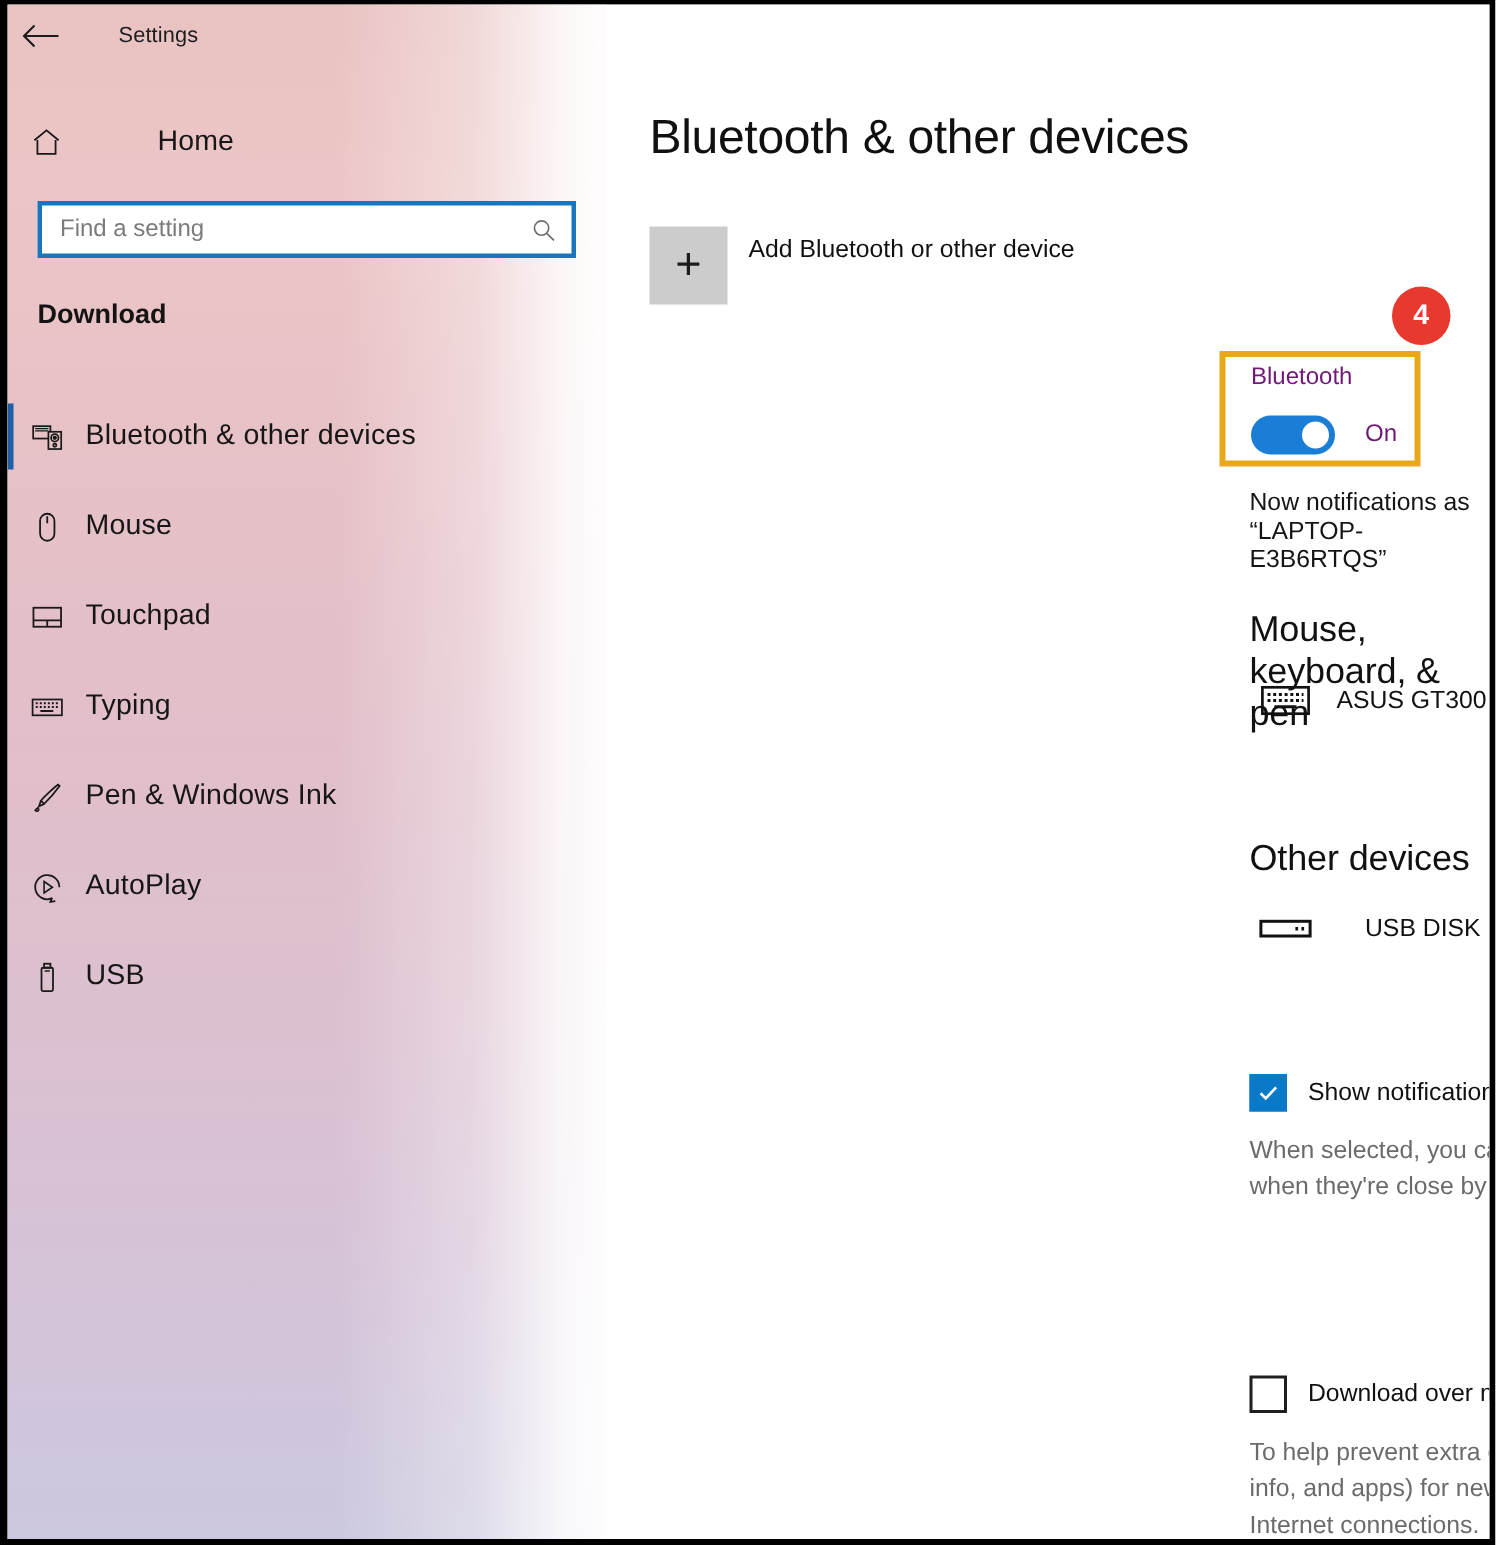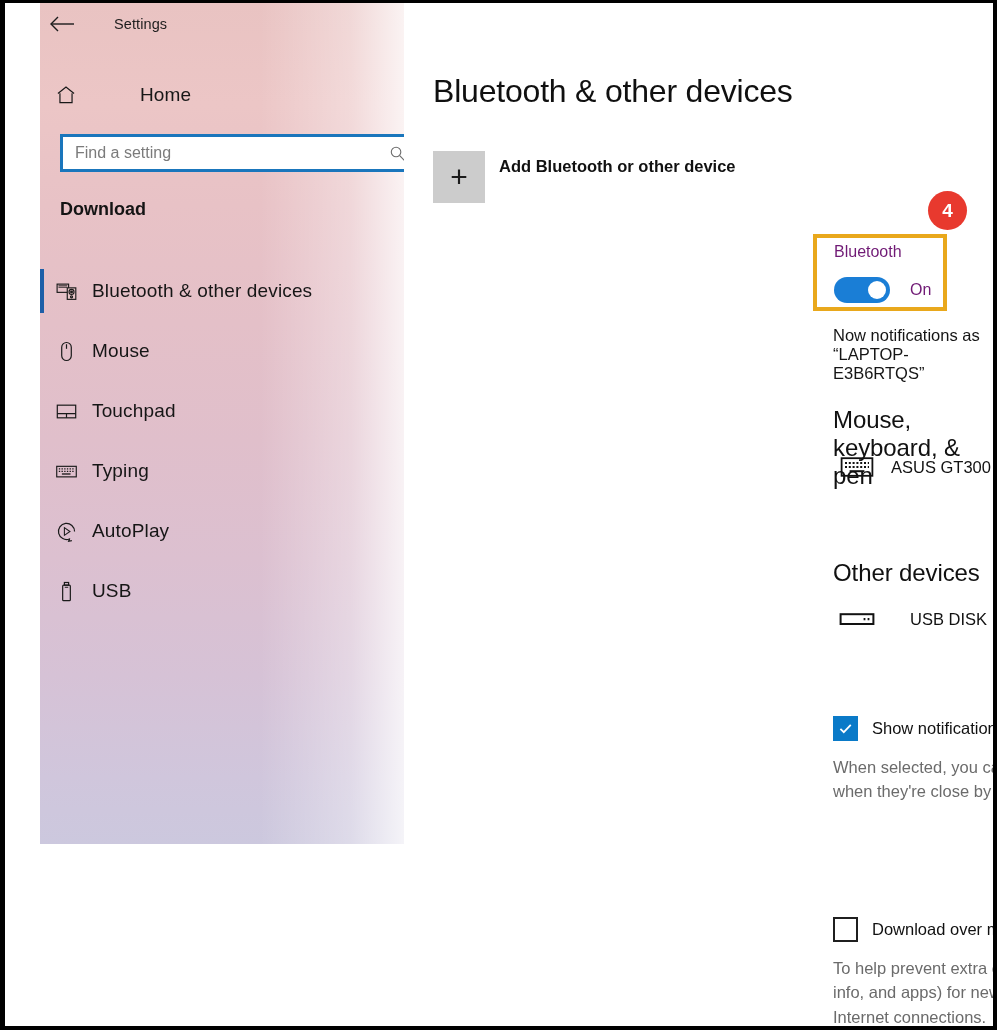--- a/index.html
+++ b/index.html
@@ -21,40 +21,39 @@
     border-top-width: 3px;
     border-left-width: 5px;
     overflow: hidden;
   }
 
   
   #sidebar {
     position: absolute;
     left: 0; top: 0;
     width: 399px;
-    height: 841px;
+    height: 1023px;
     background:
       linear-gradient(to right,
         rgba(255,255,255,0) 0%,
         rgba(255,255,255,0) 55%,
         rgba(255,255,255,0.35) 78%,
         rgba(255,255,255,0.86) 93%,
         rgba(255,255,255,0.97) 100%),
       linear-gradient(to bottom,
         #e9c3c2 0%,
         #ecc6c6 12%,
         #e8c2c6 24%,
         #e4c0c8 38%,
         #e0bfcb 52%,
         #dcc0d0 66%,
         #d6c2d6 80%,
         #d0c6dc 92%,
         #ccc8de 100%);
     overflow: hidden;
-    margin-left: 35px;
   }
 
   
   #titlebar {
     position: absolute;
     left: 0; top: 0;
     width: 399px; height: 42px;
     display: flex;
     align-items: center;
   }
@@ -186,21 +185,20 @@
     line-height: 1;
     color: #1b1b1b;
     font-weight: 300;
   }
   #add-device-label {
     font-size: 16.5px;
     color: #111111;
     margin-left: 14px;
     margin-top: 6px;
     white-space: nowrap;
-    font-weight: bold;
   }
 
   
   #step-badge {
     position: absolute;
     left: 524px; top: 188px;
     width: 39px; height: 39px;
     border-radius: 50%;
     background: #e8392e;
     color: #ffffff;
@@ -411,20 +409,31 @@
           <svg width="23" height="23" viewBox="0 0 24 24" fill="none" stroke="currentColor" stroke-width="1.2">
             <rect x="1.8" y="6.6" width="20.4" height="11"></rect>
             <path d="M4 9.2 H5.4 M6.8 9.2 H8.2 M9.6 9.2 H11 M12.4 9.2 H13.8 M15.2 9.2 H16.6 M18 9.2 H19.4" stroke-width="1.3"></path>
             <path d="M4 11.8 H5.4 M6.8 11.8 H8.2 M9.6 11.8 H11 M12.4 11.8 H13.8 M15.2 11.8 H16.6 M18 11.8 H19.4" stroke-width="1.3"></path>
             <path d="M7.2 14.6 H16.2" stroke-width="1.4"></path>
           </svg>
         </span>
         <span class="nav-lbl">Typing</span>
       </div>
 
+      <div class="nav-item">
+        <span class="sel-bar"></span>
+        <span class="nav-ico">
+          <svg width="23" height="23" viewBox="0 0 24 24" fill="none" stroke="currentColor" stroke-width="1.25">
+            <path d="M19.6 3.2 C17.4 4.8 10.4 11 7.6 14.4 L9.8 16.6 C13 13.6 19 6.4 20.6 4.2 Z"></path>
+            <path d="M7.6 14.4 L6.2 18.4 L9.8 16.6"></path>
+            <path d="M5.4 19.4 C3.6 20.6 3 21.4 4.6 21.6 C6 21.8 6.6 20.6 5.4 19.4 Z"></path>
+          </svg>
+        </span>
+        <span class="nav-lbl">Pen &amp; Windows Ink</span>
+      </div>
 
       <div class="nav-item">
         <span class="sel-bar"></span>
         <span class="nav-ico">
           <svg width="23" height="23" viewBox="0 0 24 24" fill="none" stroke="currentColor" stroke-width="1.25">
             <path d="M20.4 12 A8.4 8.4 0 1 0 15 19.8"></path>
             <path d="M15.4 19.2 L14.2 22.2 L17.6 21.6"></path>
             <path d="M9.8 8 L15.6 12 L9.8 16 Z" stroke-width="1.1"></path>
           </svg>
         </span>

